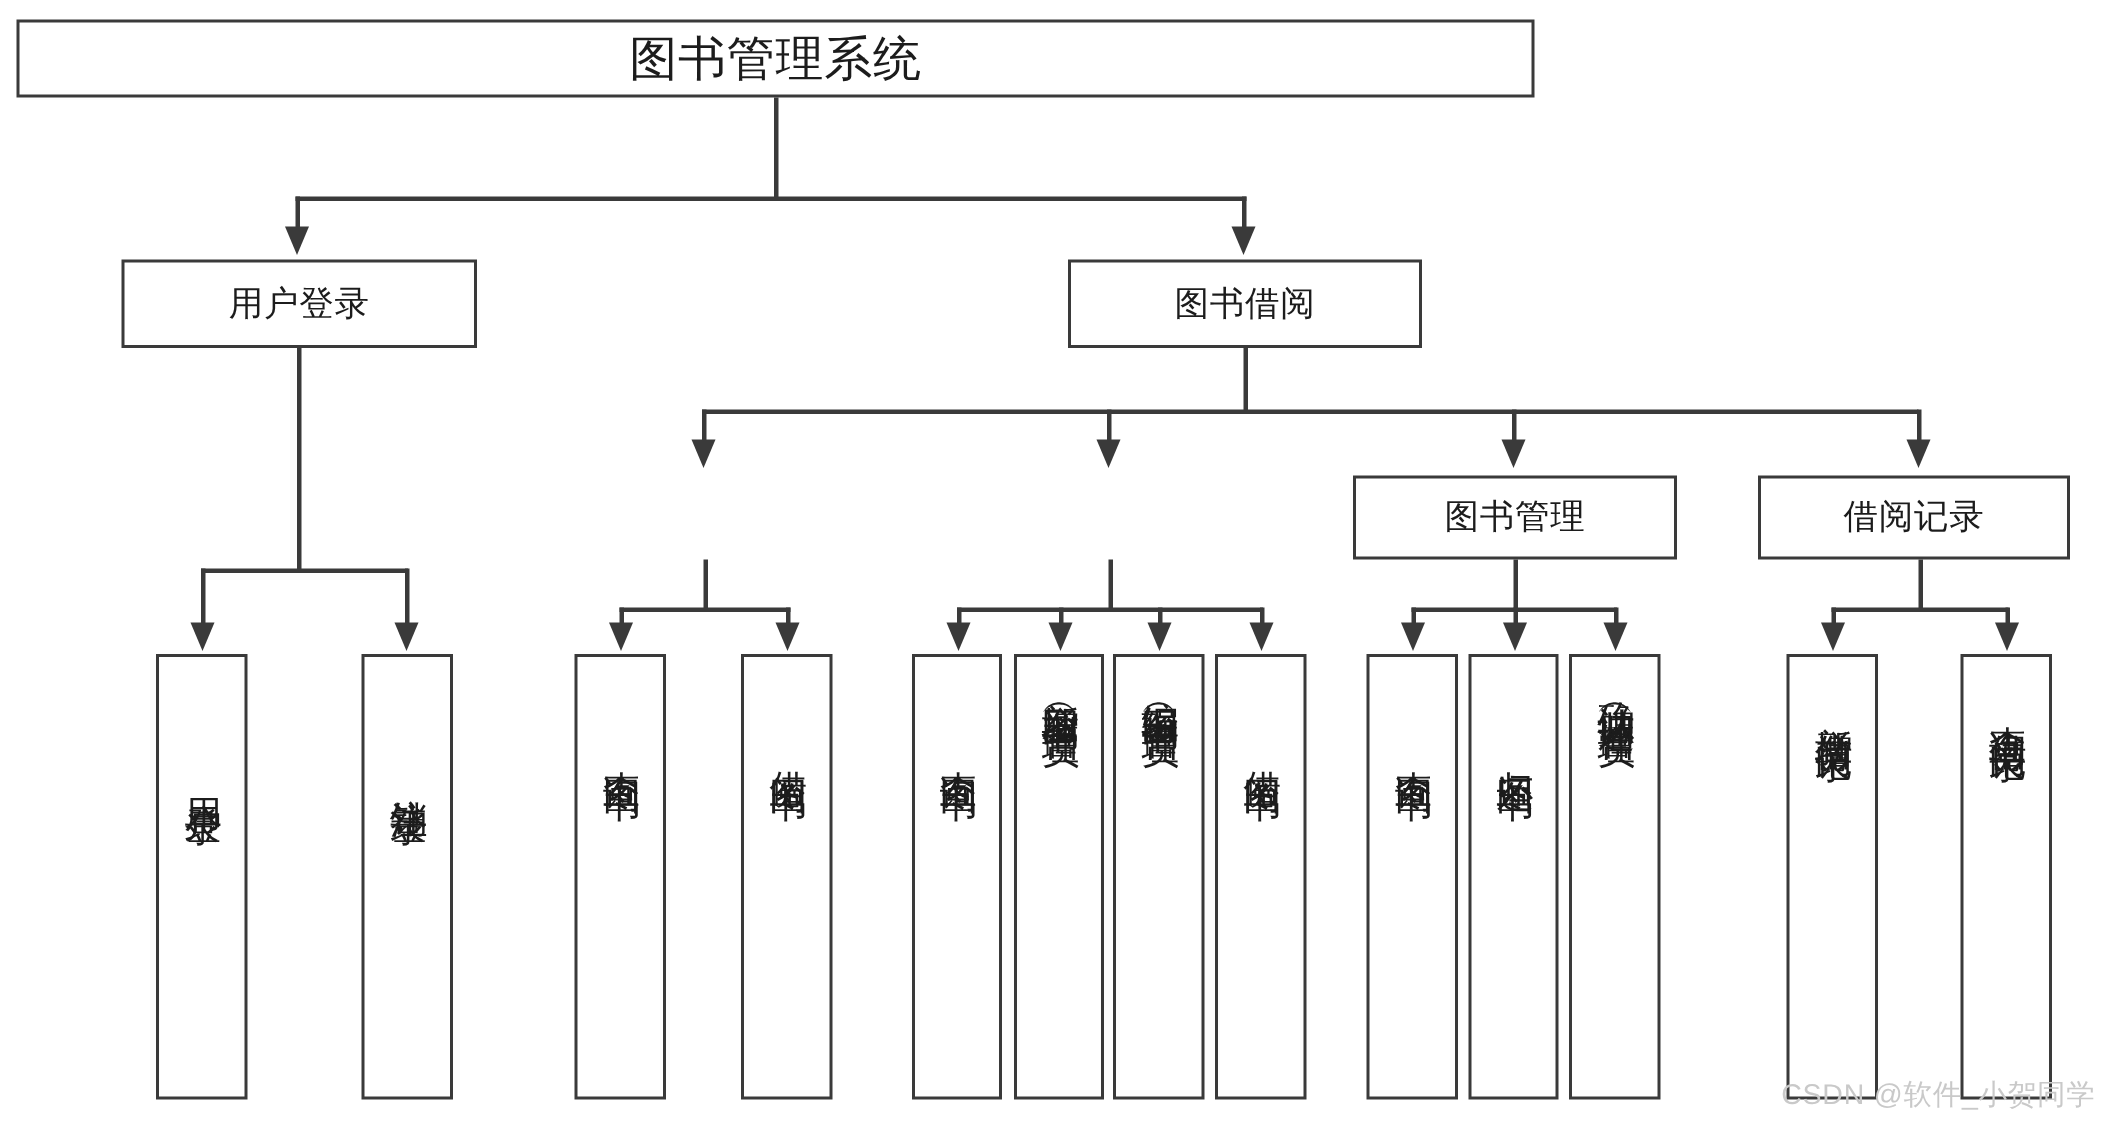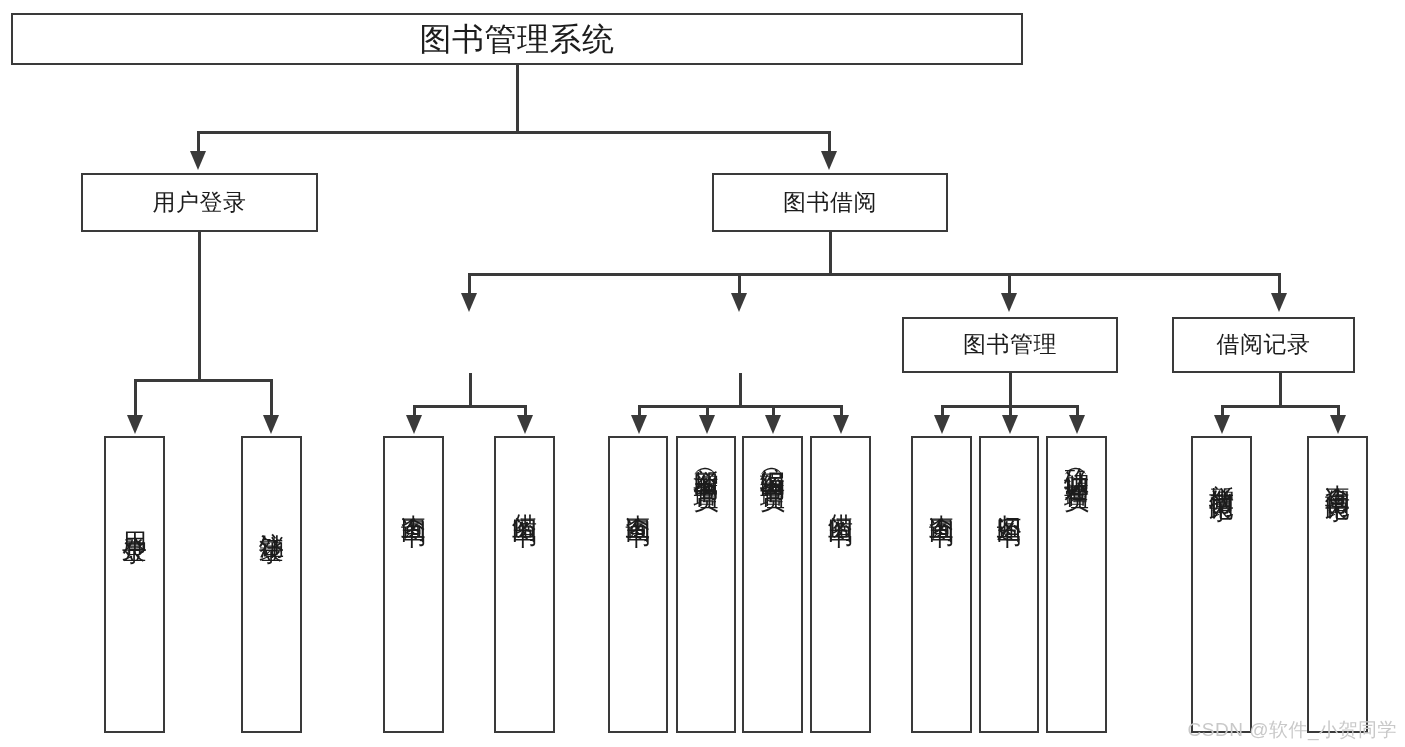--- a/index.html
+++ b/index.html
@@ -134,21 +134,21 @@
 
   <div class="vline" style="left:1008px; top:273px; height:22px;"></div>
   <div class="arrow" style="left:1001px; top:293px;"></div>
 
   <div class="vline" style="left:1278px; top:273px; height:22px;"></div>
   <div class="arrow" style="left:1271px; top:293px;"></div>
 
   <div class="node horiz" style="left:902px; top:317px; width:216px; height:56px;">
     <span class="label">图书管理</span>
   </div>
-  <div class="node horiz" style="left:1172px; top:317px; width:183px; height:56px;">
+  <div class="node horiz" style="left:1172px; top:317px; width:208px; height:56px;">
     <span class="label">借阅记录</span>
   </div>
 
   <div class="vline" style="left:469px; top:373px; height:34px;"></div>
   <div class="hline" style="left:413px; top:405px; width:114px; height:2.5px;"></div>
   <div class="vline" style="left:413px; top:405px; height:12px;"></div>
   <div class="arrow" style="left:406px; top:415px;"></div>
   <div class="vline" style="left:524px; top:405px; height:12px;"></div>
   <div class="arrow" style="left:517px; top:415px;"></div>
 

